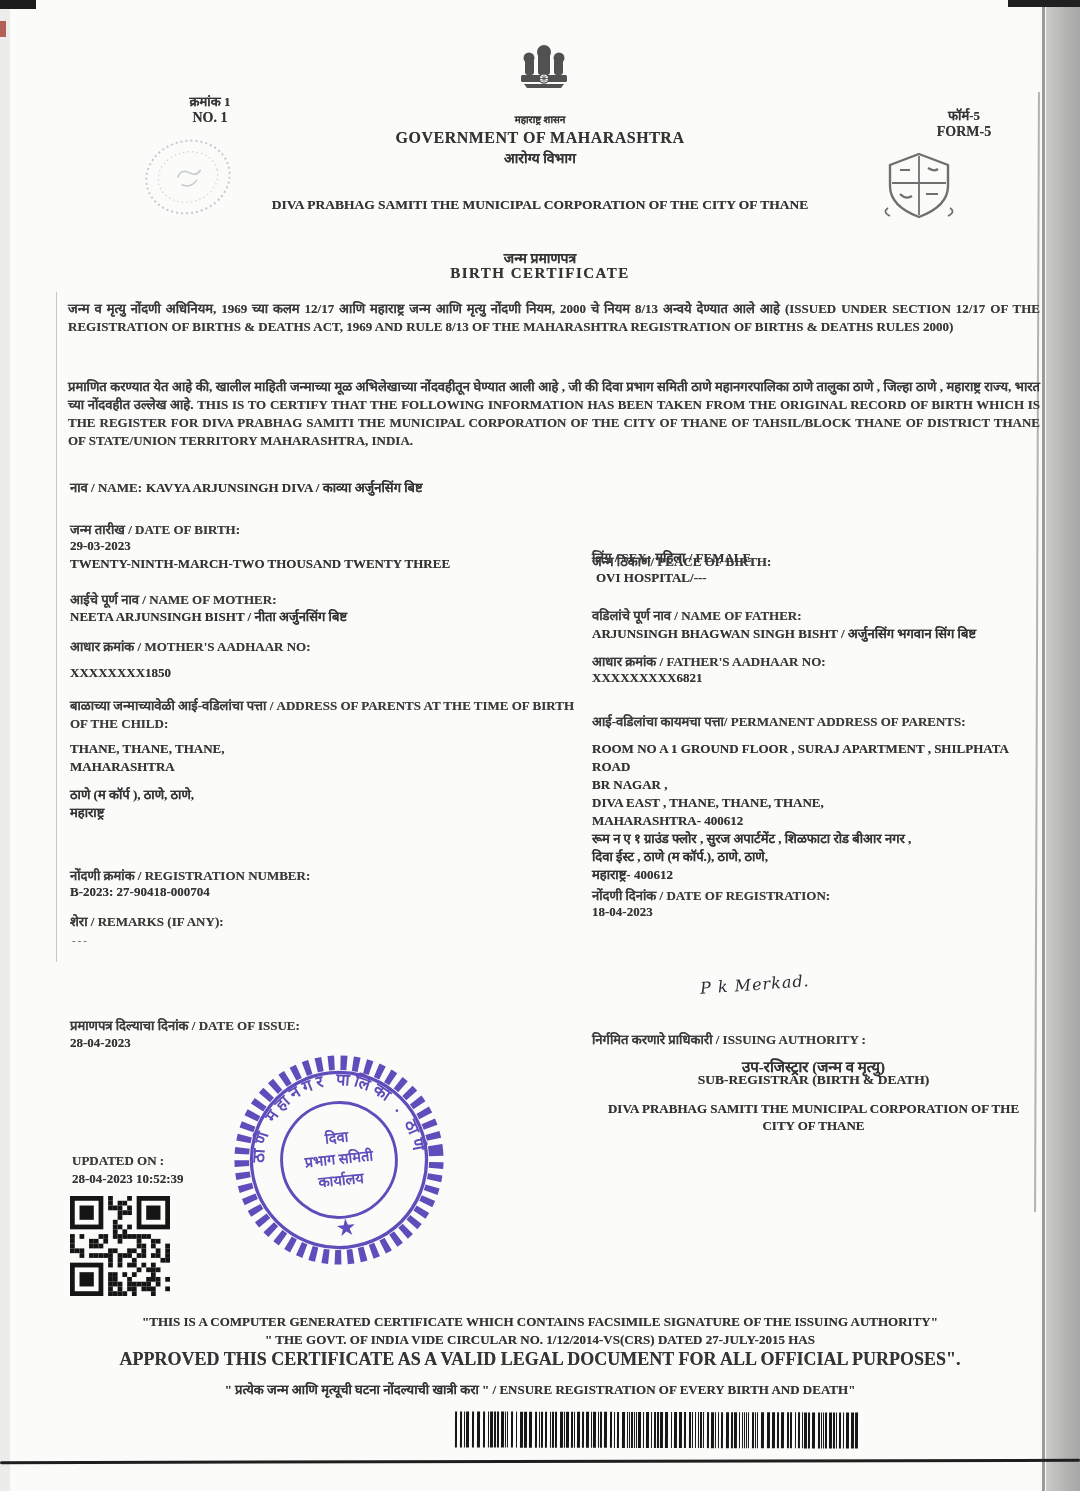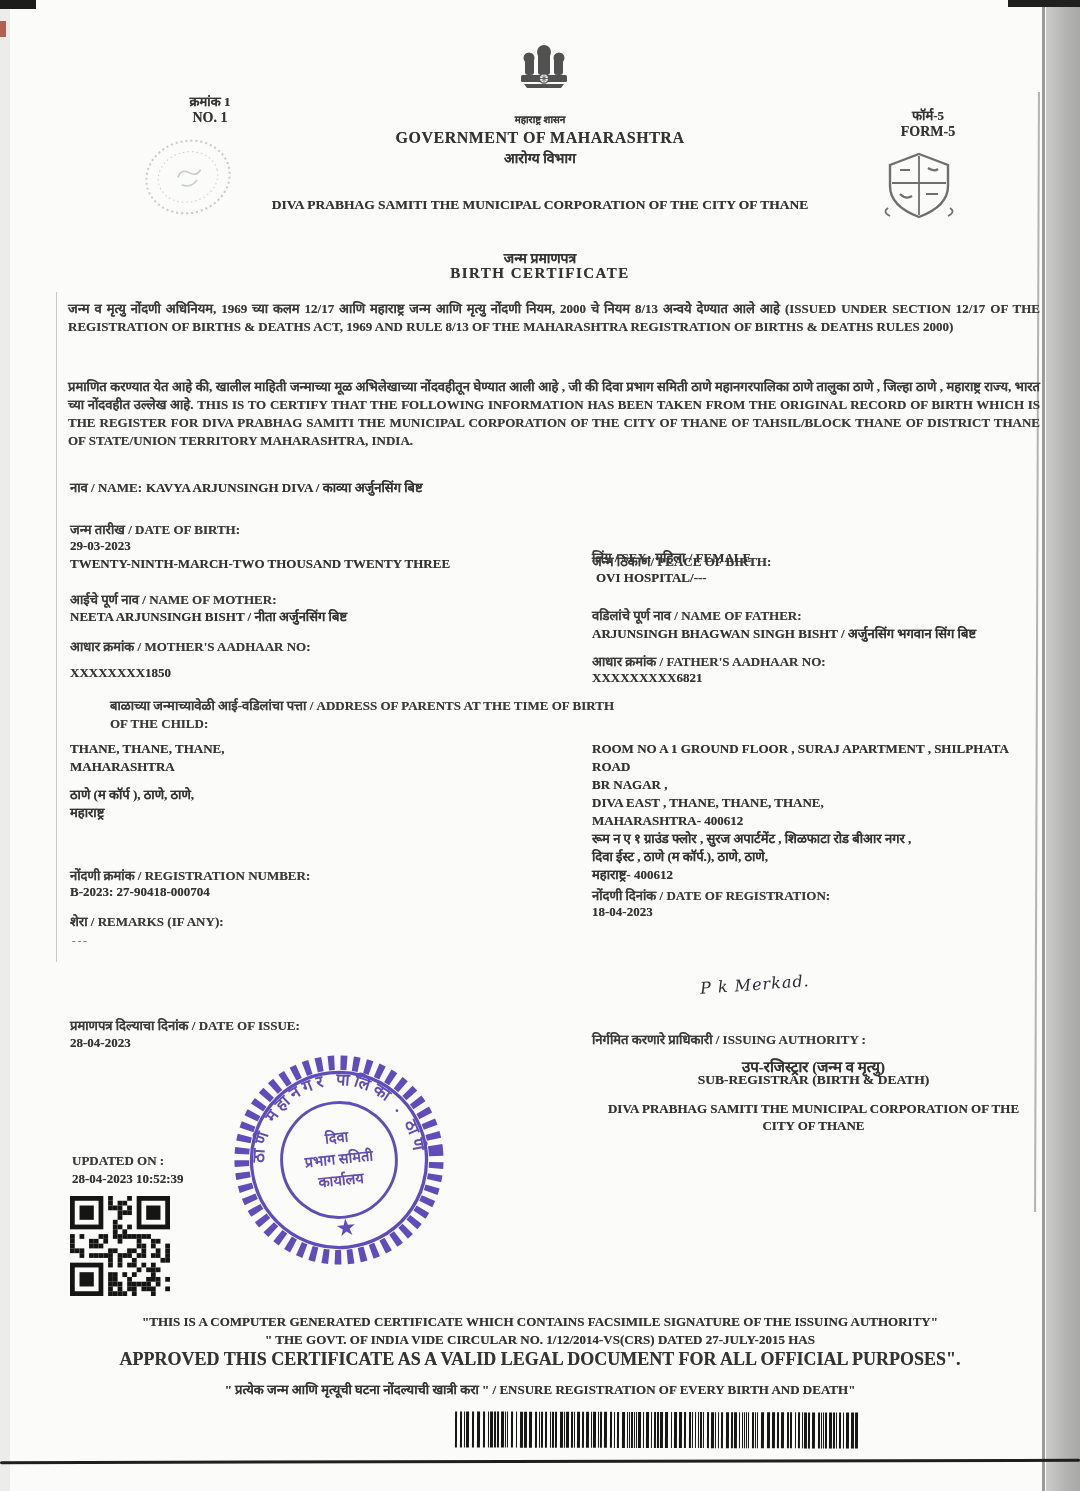--- a/index.html
+++ b/index.html
@@ -52,21 +52,21 @@
   <div class="abs ink c" style="left:150px;top:92px;width:120px;">
     <div style="font-size:13px;font-weight:700;">क्रमांक 1</div>
     <div style="font-size:14px;font-weight:700;">NO. 1</div>
   </div>
   <svg class="abs faint-stamp" style="left:140px;top:135px;" width="96" height="84" viewBox="0 0 96 84">
     <ellipse cx="48" cy="42" rx="42" ry="36" fill="none" stroke="#8e9aa2" stroke-width="2" stroke-dasharray="2 3"></ellipse>
     <ellipse cx="48" cy="42" rx="30" ry="25" fill="none" stroke="#9aa6ad" stroke-width="1" stroke-dasharray="1.5 3"></ellipse>
     <path d="M38,40 q5,-8 12,-2 q6,6 12,0 M40,48 q8,6 16,-1" fill="none" stroke="#93a0a7" stroke-width="1.6"></path>
   </svg>
 
-  <div class="abs ink c" style="left:868px;top:106px;width:120px;">
+  <div class="abs ink c" style="left:904px;top:106px;width:120px;">
     <div style="font-size:13px;font-weight:700;">फॉर्म-5</div>
     <div style="font-size:14px;font-weight:700;">FORM-5</div>
   </div>
   <svg class="abs" style="left:880px;top:150px;opacity:.8;" width="78" height="72" viewBox="0 0 78 72">
     <path d="M39 4 L68 15 V36 C68 52 55 61 39 67 C23 61 10 52 10 36 V15 Z" fill="none" stroke="#4d4d4d" stroke-width="2.4"></path>
     <line x1="39" y1="6" x2="39" y2="65" stroke="#4d4d4d" stroke-width="1.8"></line>
     <line x1="12" y1="33" x2="66" y2="33" stroke="#4d4d4d" stroke-width="1.8"></line>
     <path d="M20 20 h10 M48 18 q6 4 10 1 M20 44 q6 6 12 2 M46 44 h12" fill="none" stroke="#4d4d4d" stroke-width="2.2"></path>
     <path d="M8 58 q-6 4 2 8 M70 58 q6 4 -2 8" fill="none" stroke="#4d4d4d" stroke-width="1.6"></path>
   </svg>
@@ -111,21 +111,21 @@
   <div class="abs lbl" style="left:70px;top:520px;">जन्म तारीख / DATE OF BIRTH:</div>
   <div class="abs val" style="left:70px;top:538px;">29-03-2023</div>
   <div class="abs val" style="left:70px;top:556px;">TWENTY-NINTH-MARCH-TWO THOUSAND TWENTY THREE</div>
 
   <div class="abs lbl" style="left:70px;top:590px;">आईचे पूर्ण नाव / NAME OF MOTHER:</div>
   <div class="abs val" style="left:70px;top:607px;">NEETA ARJUNSINGH BISHT / नीता अर्जुनसिंग बिष्ट</div>
 
   <div class="abs lbl" style="left:70px;top:637px;">आधार क्रमांक / MOTHER'S AADHAAR NO:</div>
   <div class="abs val" style="left:70px;top:665px;">XXXXXXXX1850</div>
 
-  <div class="abs lbl wrap" style="left:70px;top:697px;width:515px;white-space:normal;line-height:18px;margin-left:40px;">बाळाच्या जन्माच्यावेळी आई-वडिलांचा पत्ता  / ADDRESS OF PARENTS AT THE TIME OF BIRTH OF THE CHILD:</div>
+  <div class="abs lbl wrap" style="left:70px;top:697px;width:515px;white-space:normal;line-height:18px;">बाळाच्या जन्माच्यावेळी आई-वडिलांचा पत्ता  / ADDRESS OF PARENTS AT THE TIME OF BIRTH OF THE CHILD:</div>
   <div class="abs val pre" style="left:70px;top:740px;">THANE, THANE, THANE,
 MAHARASHTRA</div>
   <div class="abs val pre" style="left:70px;top:786px;">ठाणे (म कॉर्प ), ठाणे, ठाणे,
 महाराष्ट्र</div>
 
   <div class="abs lbl" style="left:70px;top:866px;">नोंदणी क्रमांक  / REGISTRATION NUMBER:</div>
   <div class="abs val" style="left:70px;top:884px;">B-2023: 27-90418-000704</div>
 
   <div class="abs lbl" style="left:70px;top:912px;">शेरा / REMARKS (IF ANY):</div>
   <div class="abs val remarks-val" style="left:72px;top:934px;">---</div>
@@ -277,20 +277,21 @@
 
   <div class="abs lbl" style="left:592px;top:552px;">जन्म ठिकाण/ PLACE OF BIRTH:</div>
   <div class="abs val" style="left:596px;top:570px;">OVI HOSPITAL/---</div>
 
   <div class="abs lbl" style="left:592px;top:606px;">वडिलांचे पूर्ण नाव / NAME OF FATHER:</div>
   <div class="abs val" style="left:592px;top:624px;">ARJUNSINGH BHAGWAN SINGH BISHT / अर्जुनसिंग भगवान सिंग बिष्ट</div>
 
   <div class="abs lbl" style="left:592px;top:652px;">आधार क्रमांक /  FATHER'S AADHAAR NO:</div>
   <div class="abs val" style="left:592px;top:670px;">XXXXXXXXX6821</div>
 
+  <div class="abs lbl" style="left:592px;top:712px;">आई-वडिलांचा कायमचा पत्ता/ PERMANENT ADDRESS OF PARENTS:</div>
   <div class="abs val pre" style="left:592px;top:740px;width:448px;">ROOM NO A 1 GROUND FLOOR , SURAJ APARTMENT , SHILPHATA ROAD
 BR NAGAR ,
 DIVA EAST , THANE, THANE, THANE,
 MAHARASHTRA- 400612
 रूम न ए १ ग्राउंड फ्लोर , सुरज अपार्टमेंट , शिळफाटा रोड बीआर नगर ,
 दिवा ईस्ट , ठाणे (म कॉर्प.), ठाणे, ठाणे,
 महाराष्ट्र- 400612</div>
 
   <div class="abs lbl" style="left:592px;top:886px;">नोंदणी दिनांक  / DATE OF REGISTRATION:</div>
   <div class="abs val" style="left:592px;top:904px;">18-04-2023</div>

